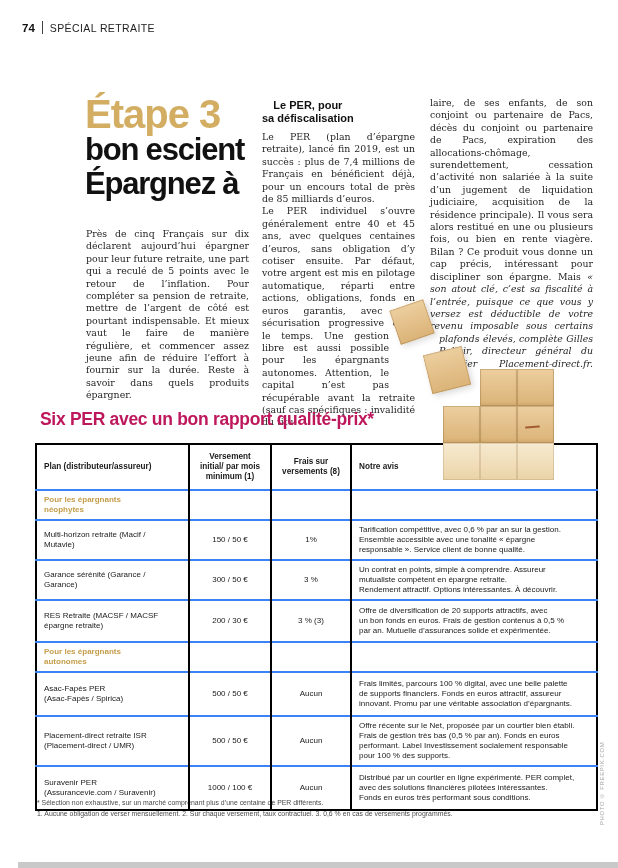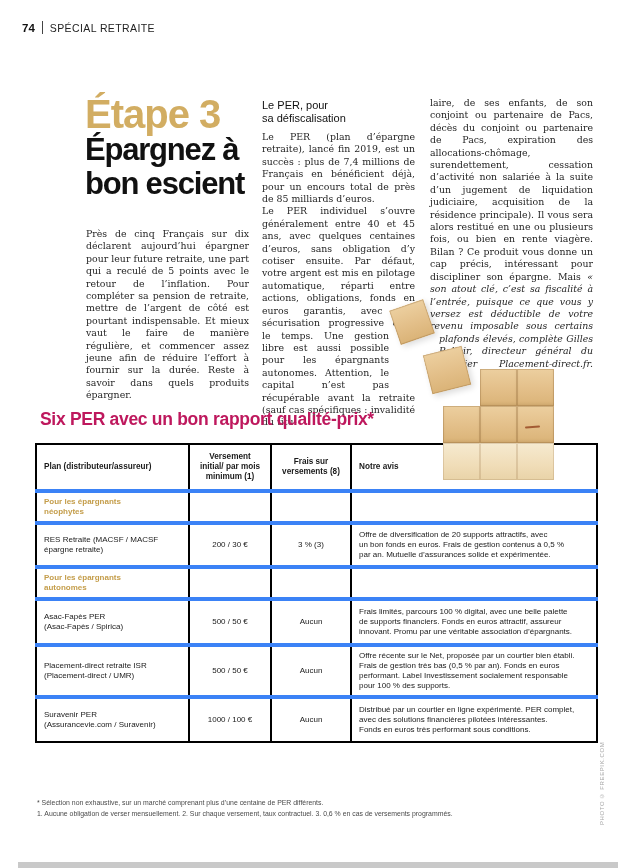--- a/index.html
+++ b/index.html
@@ -16,21 +16,21 @@
   .col{position:absolute;text-align:justify;font-family:"DejaVu Serif","Liberation Serif",serif;
        font-size:9.4px;line-height:12.4px;color:#1f1f1f;}
   .kicker{position:absolute;left:85px;top:96px;font-size:40px;line-height:37px;font-weight:bold;
           letter-spacing:-1px;color:#d2ad62;white-space:nowrap;}
   .headline{position:absolute;left:85px;top:133px;font-size:31px;line-height:34px;font-weight:bold;
             letter-spacing:-1.2px;color:#111;white-space:nowrap;}
   .intro{left:86px;top:198px;width:163px;margin-top:30px;}
   .col2{left:262px;top:131px;width:153px;}
   .col3{left:430px;top:97px;width:163px;}
   .per-head{position:absolute;left:262px;top:99px;font-family:"Liberation Sans",sans-serif;
-            font-size:11px;line-height:13px;font-weight:normal;color:#111;white-space:pre-line;}
+            font-size:11px;line-height:13px;font-weight:bold;color:#111;white-space:pre-line;text-align:center;}
   .pre{white-space:pre-line;}
   .q{font-style:italic;}
   .wrap-right{float:right;width:26px;height:50px;}
   .wrap-left{float:left;width:9px;height:26px;}
 
   
   .cube{position:absolute;width:37px;height:37px;z-index:6;
         background:linear-gradient(180deg,#eccf9f 0%,#e3bf89 55%,#dab377 100%);
         box-shadow:inset 0 0 0 1px rgba(140,100,50,.30), inset 0 -2px 3px rgba(120,80,40,.15);}
   .cube.light{background:linear-gradient(180deg,#f6ead0 0%,#f0ddb8 60%,#e9d3a8 100%);
@@ -42,21 +42,21 @@
   
   .tbl-title{position:absolute;left:40px;top:409px;font-size:17.5px;font-weight:bold;
              letter-spacing:-.3px;color:#be185d;}
   table.per{position:absolute;left:35px;top:443px;width:561px;border-collapse:collapse;
             table-layout:fixed;z-index:2;}
   table.per th,table.per td{border:0;vertical-align:middle;font-size:8px;line-height:10px;
             padding:4px 7px;color:#1a1a1a;}
   table.per{border:2px solid #000;}
   table.per th{font-weight:bold;font-size:8.2px;}
   table.per .vline{border-left:2px solid #000;}
-  table.per tr + tr th, table.per tr + tr td{border-top:4px solid #3b82f6;}
+  table.per tr + tr th, table.per tr + tr td{border-top:2px solid #3b82f6;}
   table.per .c{text-align:center;}
   table.per .l{text-align:left;}
   table.per tr.head th{height:36px;}
   table.per tr.sect td{color:#c49d4a;font-weight:bold;height:20px;}
   .rowh1 td{height:28px;} .rowh2 td{height:30px;} .rowh3 td{height:32px;}
   .rowh4 td{height:34px;} .rowh5 td{height:38px;}
 
   .footnotes{position:absolute;left:37px;top:797px;font-size:6.9px;line-height:11px;color:#4a4a4a;}
 
   .credit{position:absolute;left:599px;top:733px;height:92px;writing-mode:vertical-rl;
@@ -69,22 +69,22 @@
 <div class="page">
 
   <div class="folio">
     <span class="num">74</span>
     <span class="bar"></span>
     <span class="sec">SPÉCIAL RETRAITE</span>
   </div>
 
   <div class="kicker">Étape 3</div>
   <div class="headline">
+    <div>bon escient</div>
     <div>Épargnez à</div>
-    <div>bon escient</div>
   </div>
 
   <div class="col intro">Près de cinq Français sur dix déclarent aujourd’hui épargner pour leur future retraite, une part qui a reculé de 5 points avec le retour de l’inflation. Pour compléter sa pension de retraite, mettre de l’argent de côté est pourtant indispensable. Et mieux vaut le faire de manière régulière, et commencer assez jeune afin de réduire l’effort à fournir sur la durée. Reste à savoir dans quels produits épargner.</div>
 
   <div class="per-head">Le PER, pour
 sa défiscalisation</div>
   <div class="col col2">
     <span class="pre">Le PER (plan d’épargne retraite), lancé fin 2019, est un succès : plus de 7,4 millions de Français en bénéficient déjà, pour un encours total de près de 85 milliards d’euros.
 Le PER individuel s’ouvre généralement entre 40 et 45 ans, avec quelques centaines d’euros, sans obligation d’y cotiser ensuite. Par défaut, votre argent est mis en pilotage automatique, réparti entre actions, obligations, fonds en euros garantis, avec une sécurisation progressive dans le </span><span class="wrap-right"></span><span>temps. Une gestion libre est aussi possible pour les épargnants autonomes. Attention, le capital n’est pas récupérable avant la retraite (sauf cas spécifiques : invalidité du titu-</span>
   </div>
@@ -125,20 +125,38 @@
 versements (8)</th>
       <th class="l vline">Notre avis</th>
     </tr>
     <tr class="sect">
       <td class="l pre">Pour les épargnants
 néophytes</td>
       <td class="vline"></td>
       <td class="vline"></td>
       <td class="vline"></td>
     </tr>
+    <tr class="rowh1">
+      <td class="l pre">Multi-horizon retraite (Macif /
+Mutavie)</td>
+      <td class="c vline">150 / 50 €</td>
+      <td class="c vline">1%</td>
+      <td class="l vline pre">Tarification compétitive, avec 0,6 % par an sur la gestion.
+Ensemble accessible avec une tonalité « épargne
+responsable ». Service client de bonne qualité.</td>
+    </tr>
+    <tr class="rowh2">
+      <td class="l pre">Garance sérénité (Garance /
+Garance)</td>
+      <td class="c vline">300 / 50 €</td>
+      <td class="c vline">3 %</td>
+      <td class="l vline pre">Un contrat en points, simple à comprendre. Assureur
+mutualiste compétent en épargne retraite.
+Rendement attractif. Options intéressantes. À découvrir.</td>
+    </tr>
     <tr class="rowh3">
       <td class="l pre">RES Retraite (MACSF / MACSF
 épargne retraite)</td>
       <td class="c vline">200 / 30 €</td>
       <td class="c vline">3 % (3)</td>
       <td class="l vline pre">Offre de diversification de 20 supports attractifs, avec
 un bon fonds en euros. Frais de gestion contenus à 0,5 %
 par an. Mutuelle d’assurances solide et expérimentée.</td>
     </tr>
     <tr class="sect">

